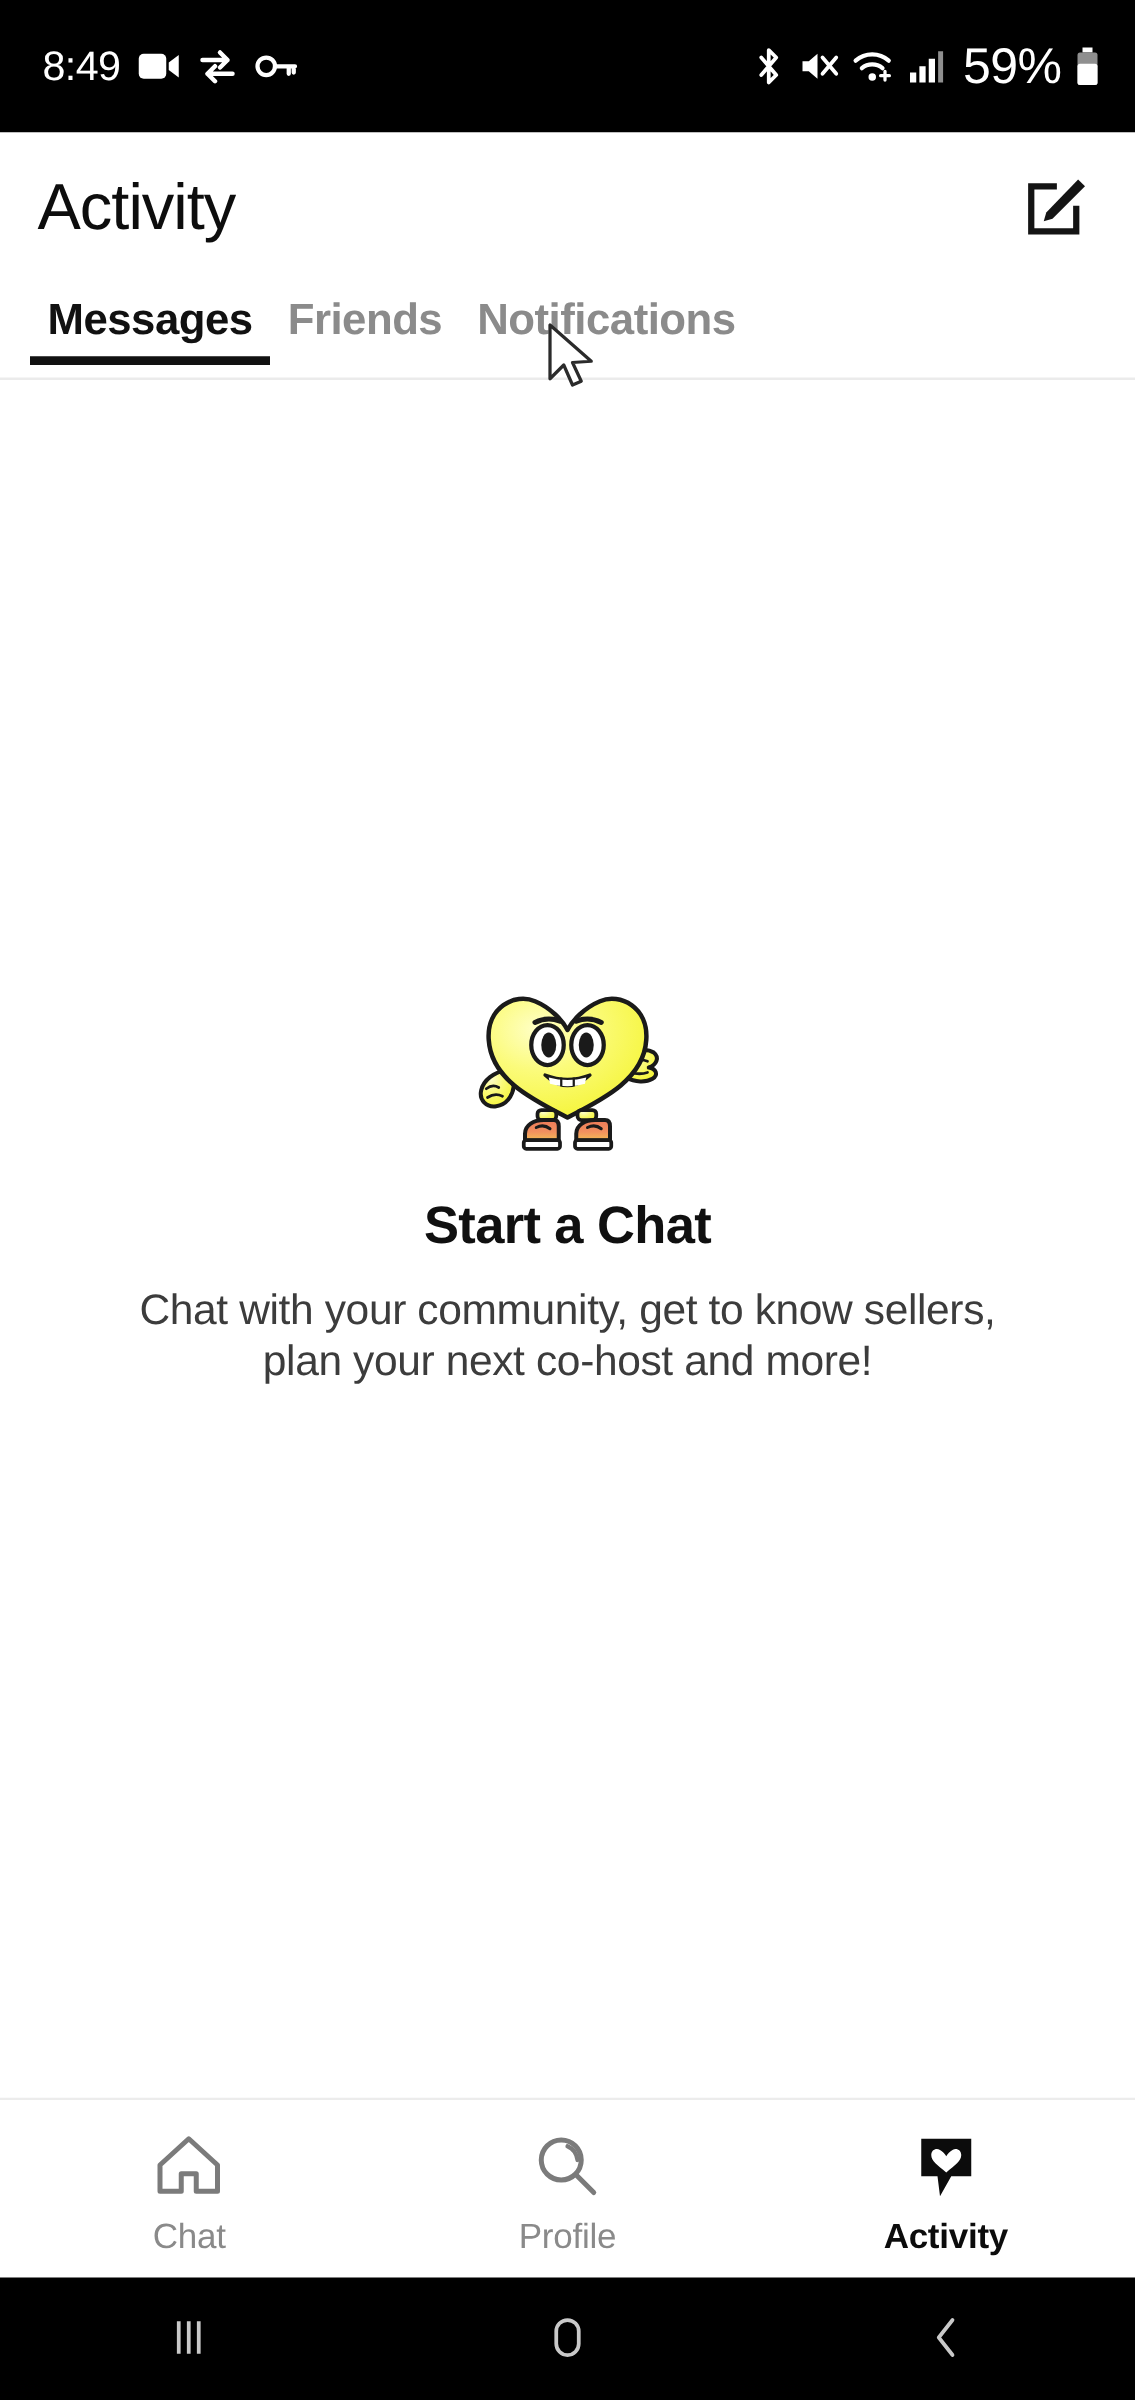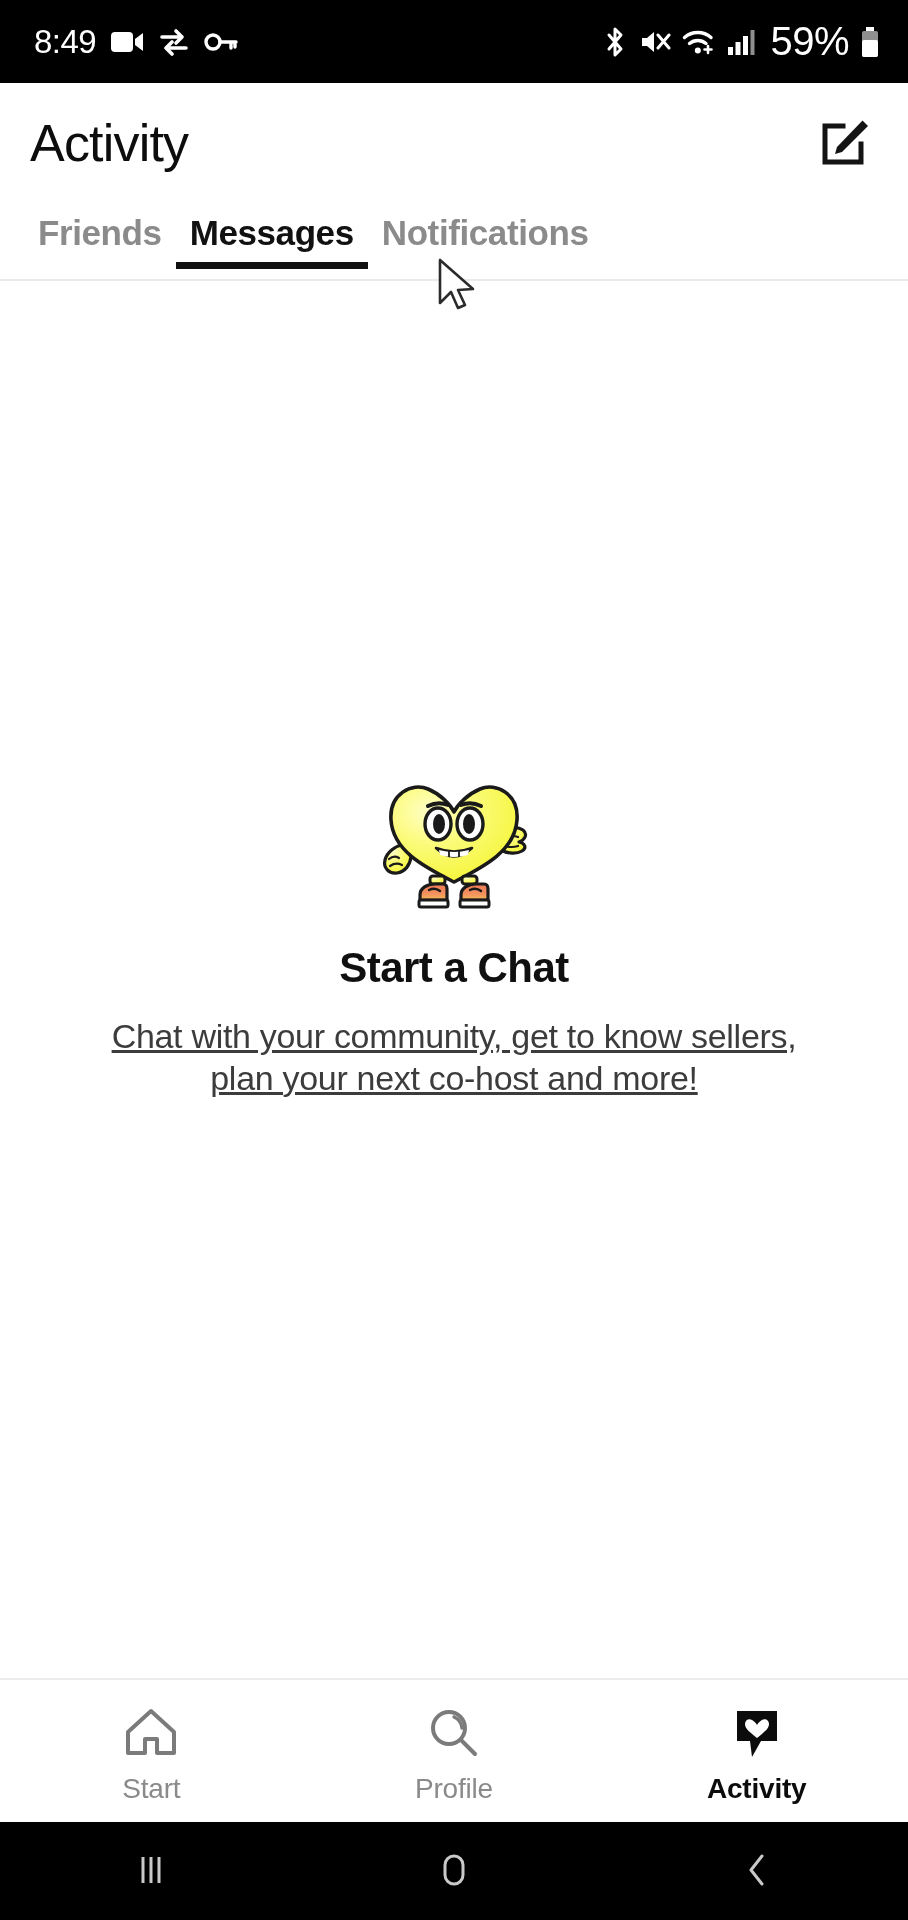--- a/index.html
+++ b/index.html
@@ -17,21 +17,21 @@
     position: relative;
     width: 908px;
     height: 1920px;
     background: #ffffff;
     display: flex;
     flex-direction: column;
   }
 
   
   #status-bar {
-    height: 83px;
+    height: 106px;
     background: #000000;
     color: #ffffff;
     display: flex;
     align-items: center;
     justify-content: space-between;
     padding: 0 28px 0 34px;
     flex: 0 0 auto;
   }
   .sb-left { display: flex; align-items: center; gap: 14px; }
   .sb-right { display: flex; align-items: center; gap: 11px; }
@@ -135,21 +135,20 @@
     text-align: right;
   }
   #empty-subtitle {
     margin-top: 24px;
     font-size: 34px;
     line-height: 1.22;
     color: #3c3c3c;
     text-align: center;
     max-width: 720px;
     letter-spacing: -0.3px;
-    text-decoration: underline;
   }
 
   
   #bottom-nav {
     flex: 0 0 auto;
     height: 144px;
     border-top: 2px solid #ececec;
     background: #ffffff;
     display: flex;
     align-items: center;
@@ -282,22 +281,22 @@
       <span>
         <svg width="56" height="56" viewBox="0 0 56 56">
           <path d="M44 30 V48 H8 V12 H26" stroke="#141414" stroke-width="5" fill="none" stroke-linecap="square"></path>
           <path d="M45.5 6.5 L51 12 L25 38 L18 40 L20 33 Z" fill="#141414"></path>
         </svg>
       </span>
     </button>
   </div>
 
   <div id="tab-bar">
+    <button class="tab active">Messages</button>
     <button class="tab inactive">Friends</button>
-    <button class="tab active">Messages</button>
     <button class="tab inactive">Notifications</button>
   </div>
 
   <div id="content">
     <div id="empty-state">
 
       <svg id="mascot" viewBox="0 0 178 150">
         <defs>
           <radialGradient id="bodyGrad" cx="32%" cy="26%" r="78%">
             <stop offset="0%" stop-color="#ffffc9"></stop>
@@ -360,21 +359,21 @@
   </div>
 
   <div id="bottom-nav">
 
     <button class="nav-item">
       <span class="nav-icon">
         <svg width="54" height="52" viewBox="0 0 54 52">
           <path d="M27 4 L50 25 V46 H33 V32 H21 V46 H4 V25 Z" fill="none" stroke="#7b7b7b" stroke-width="4" stroke-linejoin="round"></path>
         </svg>
       </span>
-      <span class="nav-label">Start</span>
+      <span class="nav-label">Chat</span>
     </button>
 
     <button class="nav-item">
       <span class="nav-icon">
         <svg width="52" height="52" viewBox="0 0 52 52">
           <circle cx="21" cy="21" r="16" fill="none" stroke="#7b7b7b" stroke-width="4"></circle>
           <path d="M33 33 L47 47" stroke="#7b7b7b" stroke-width="4" stroke-linecap="round"></path>
           <path d="M26 10 q7 3 8 11" stroke="#7b7b7b" stroke-width="3.4" fill="none" stroke-linecap="round"></path>
         </svg>
       </span>

